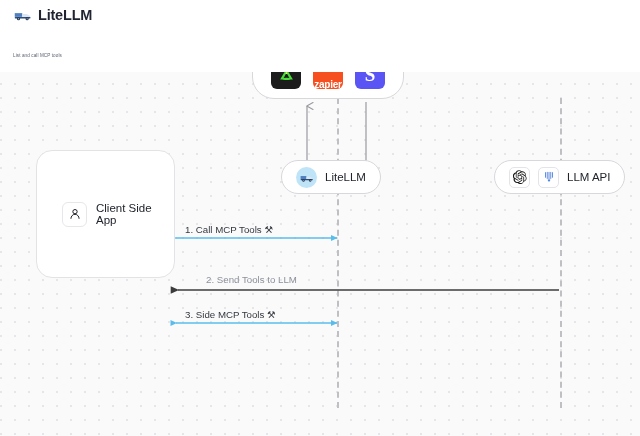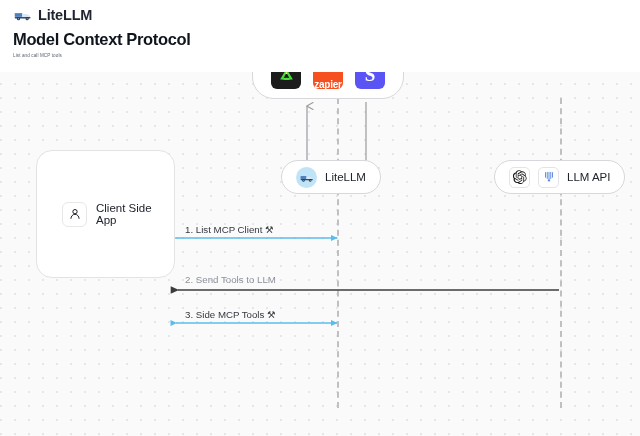--- a/index.html
+++ b/index.html
@@ -228,21 +228,21 @@
     pointer-events: none;
   }
   .msg-label {
     position: absolute;
     font-size: 9.7px;
     font-weight: 500;
     color: #33383f;
     white-space: nowrap;
     z-index: 25;
   }
-  .msg-label.muted { color: #8b9099; }
+  .msg-label.muted { color: #8b9099; margin-left: 21px; }
   .tool-emoji {
     font-size: 9.5px;
     letter-spacing: 0;
   }
 </style>
 </head>
 <body>
 
 <div id="app">
 
@@ -276,21 +276,21 @@
 
       <line x1="176" y1="166" x2="337" y2="166" stroke="#58bdec" stroke-width="1.3" marker-start="url(#ah-blue-l)" marker-end="url(#ah-blue-r)"></line>
 
       <line x1="559" y1="218" x2="178" y2="218" stroke="#3c3c3c" stroke-width="1.4" marker-end="url(#ah-dark-l)"></line>
 
       <line x1="176" y1="251" x2="337" y2="251" stroke="#58bdec" stroke-width="1.3" marker-start="url(#ah-blue-l)" marker-end="url(#ah-blue-r)"></line>
     </svg>
 
     <div class="msg-label" style="left:185px; top:152px;">
       <span>1.</span>
-      <span>List MCP Client</span>
+      <span>Call MCP Tools</span>
       <span class="tool-emoji">⚒</span>
     </div>
 
     <div class="msg-label muted" style="left:185px; top:202px;">
       <span>2.</span>
       <span>Send Tools to LLM</span>
     </div>
 
     <div class="msg-label" style="left:185px; top:237px;">
       <span>3.</span>
@@ -371,17 +371,16 @@
           <path d="M11 11.5 L11 7.6 L17 7.6 L21.5 10.2 L21.5 11.5 Z" fill="#dbe6f2"></path>
           <rect x="1" y="11.5" width="21" height="2.1" rx="0.8" fill="#2c4c78"></rect>
           <circle cx="6" cy="14" r="2.1" fill="#24364f"></circle>
           <circle cx="17.5" cy="14" r="2.1" fill="#24364f"></circle>
           <circle cx="6" cy="14" r="0.8" fill="#c9d6e6"></circle>
           <circle cx="17.5" cy="14" r="0.8" fill="#c9d6e6"></circle>
         </svg>
       </span>
       <span class="brand-name">LiteLLM</span>
     </div>
-    <div class="page-title">Model Context Protocol</div>
     <div class="page-subtitle">List and call MCP tools</div>
   </div>
 
 </div>
 
 </body></html>

